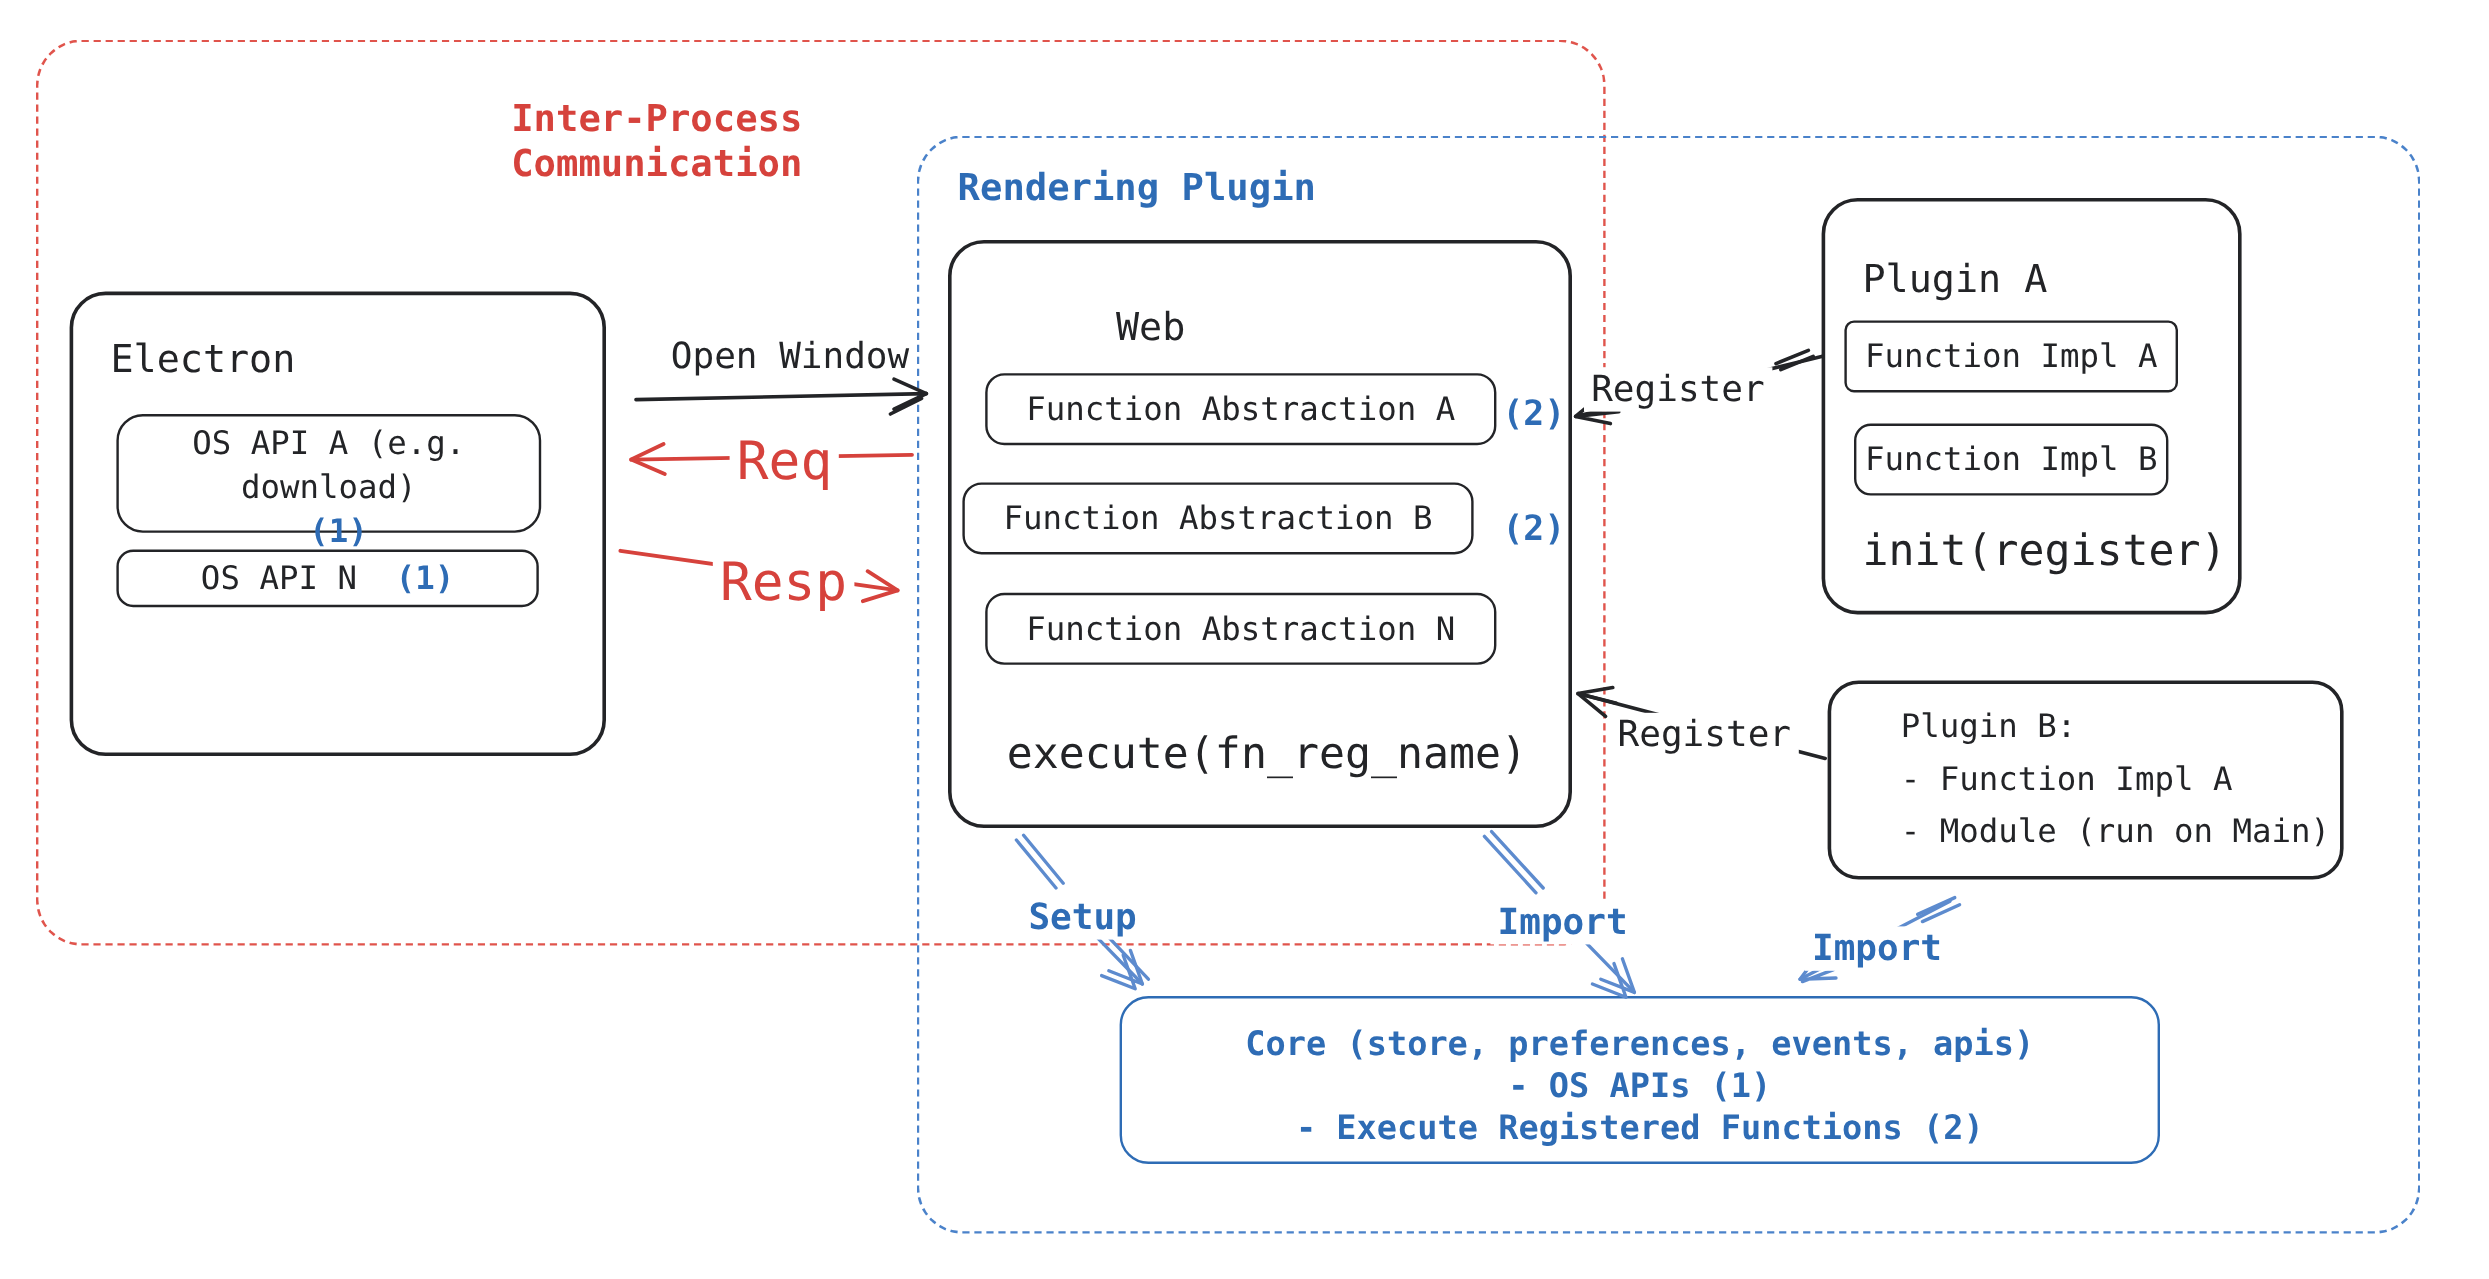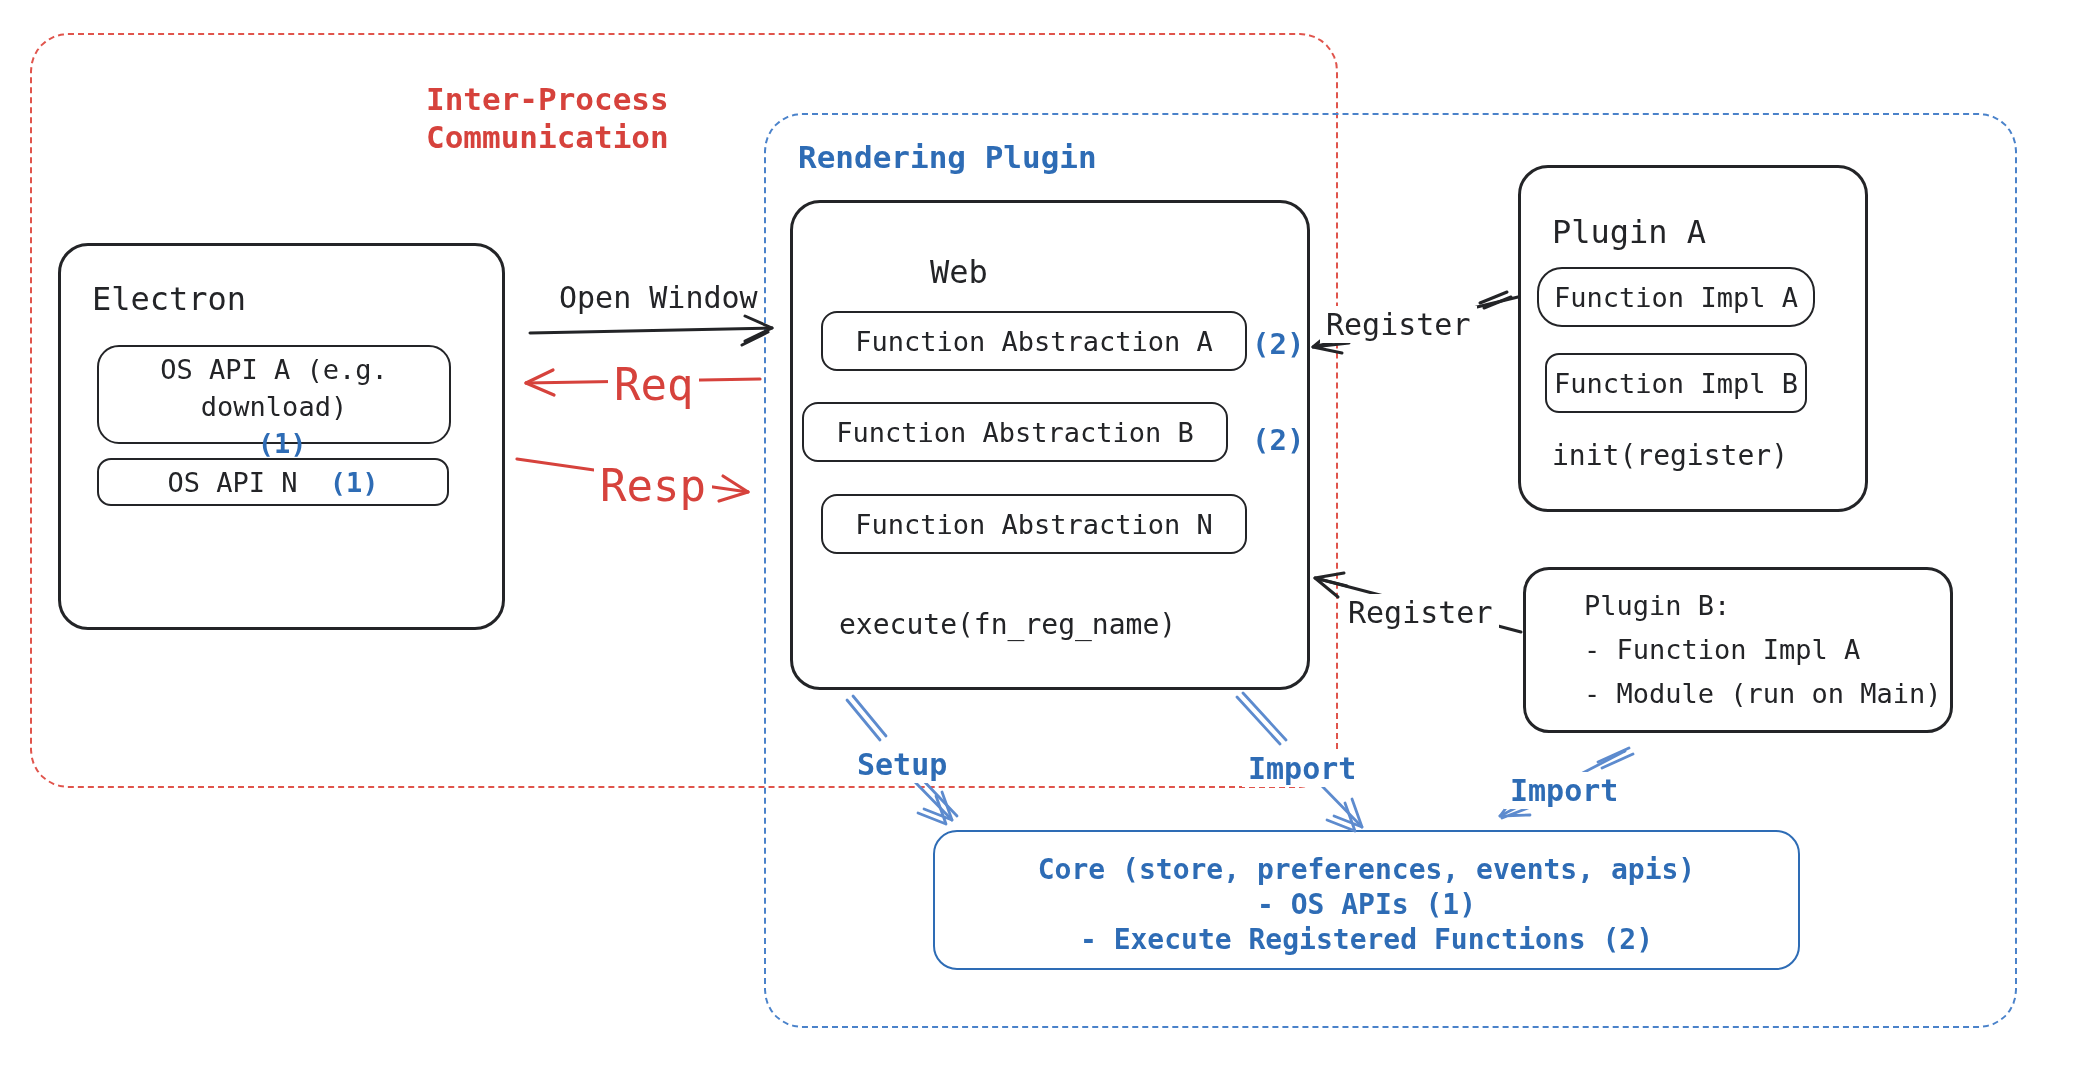--- a/index.html
+++ b/index.html
@@ -13,21 +13,21 @@
   .frame{position:absolute;border:2.5px dashed;border-radius:38px;background:transparent;}
   .frame.red{border-color:var(--red-dash);}
   .frame.blue{border-color:var(--blue-dash);}
 
   .node{position:absolute;border:3px solid var(--ink);border-radius:30px;background:var(--bg);}
   .subnode{position:absolute;border:2.6px solid var(--ink);border-radius:16px;background:var(--bg);
            display:flex;align-items:center;justify-content:center;font-size:27px;}
   .node.blue-node{border-color:var(--blue);border-width:2.6px;border-radius:24px;}
 
   .title{position:absolute;font-size:32px;white-space:nowrap;}
-  .mono-text{position:absolute;font-size:28px;white-space:nowrap;text-align:center;}
+  .mono-text{position:absolute;font-size:36px;white-space:nowrap;text-align:center;}
   .ref{color:var(--blue);font-weight:bold;}
   .ref.inline{margin-left:.6em;}
   .ref-float{position:absolute;font-size:29px;color:var(--blue);font-weight:bold;white-space:nowrap;}
 
   .frame-label{position:absolute;font-weight:bold;font-size:31px;line-height:38px;}
   .frame-label.red{color:var(--red);}
   .frame-label.blue{color:var(--blue);white-space:nowrap;}
 
   .arrow-label{position:absolute;font-size:30px;white-space:nowrap;background:var(--bg);padding:1px 6px;z-index:5;}
   .arrow-label.red{color:var(--red);font-weight:normal;font-size:44px;}
@@ -81,21 +81,21 @@
   <div class="ref-float" style="left:1252px;top:423px;">(2)</div>
 
   <div class="subnode" style="left:821px;top:494px;width:426px;height:60px;">
     <span>Function Abstraction N</span>
   </div>
 
   <div class="mono-text" style="left:839px;top:608px;">execute(fn_reg_name)</div>
 
   <div class="node" style="left:1518px;top:165px;width:350px;height:347px;"></div>
   <div class="title" style="left:1552px;top:213px;">Plugin A</div>
-  <div class="subnode" style="left:1537px;top:267px;width:278px;height:60px;border-radius:25px;">
+  <div class="subnode" style="left:1537px;top:267px;width:278px;height:60px;border-radius:8px;">
     <span>Function Impl A</span>
   </div>
   <div class="subnode" style="left:1545px;top:353px;width:262px;height:60px;border-radius:14px;">
     <span>Function Impl B</span>
   </div>
   <div class="mono-text" style="left:1552px;top:439px;">init(register)</div>
 
   <div class="node" style="left:1523px;top:567px;width:430px;height:166px;border-radius:26px;"></div>
   <div class="pb-line" style="left:1552px;top:590px;">Plugin B:</div>
   <div class="pb-line" style="left:1552px;top:634px;">- Function Impl A</div>

